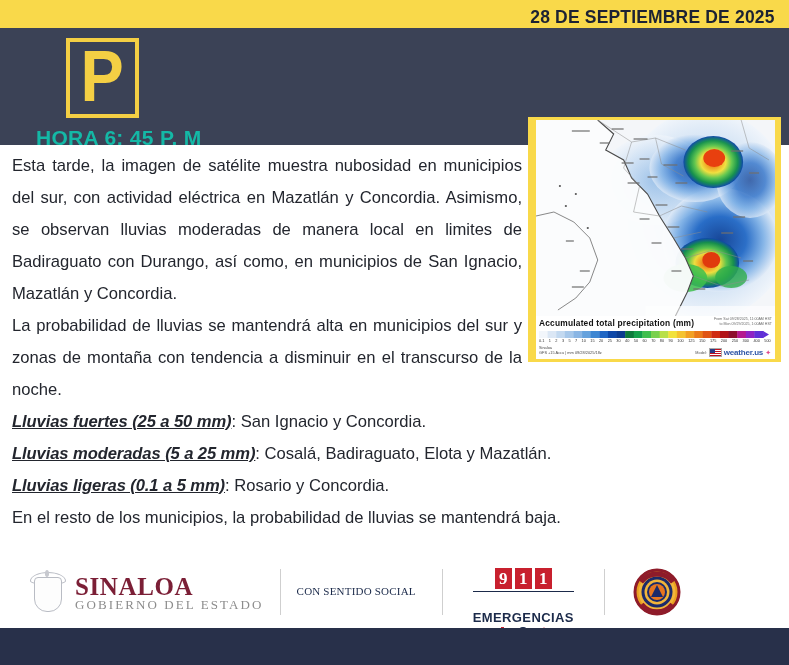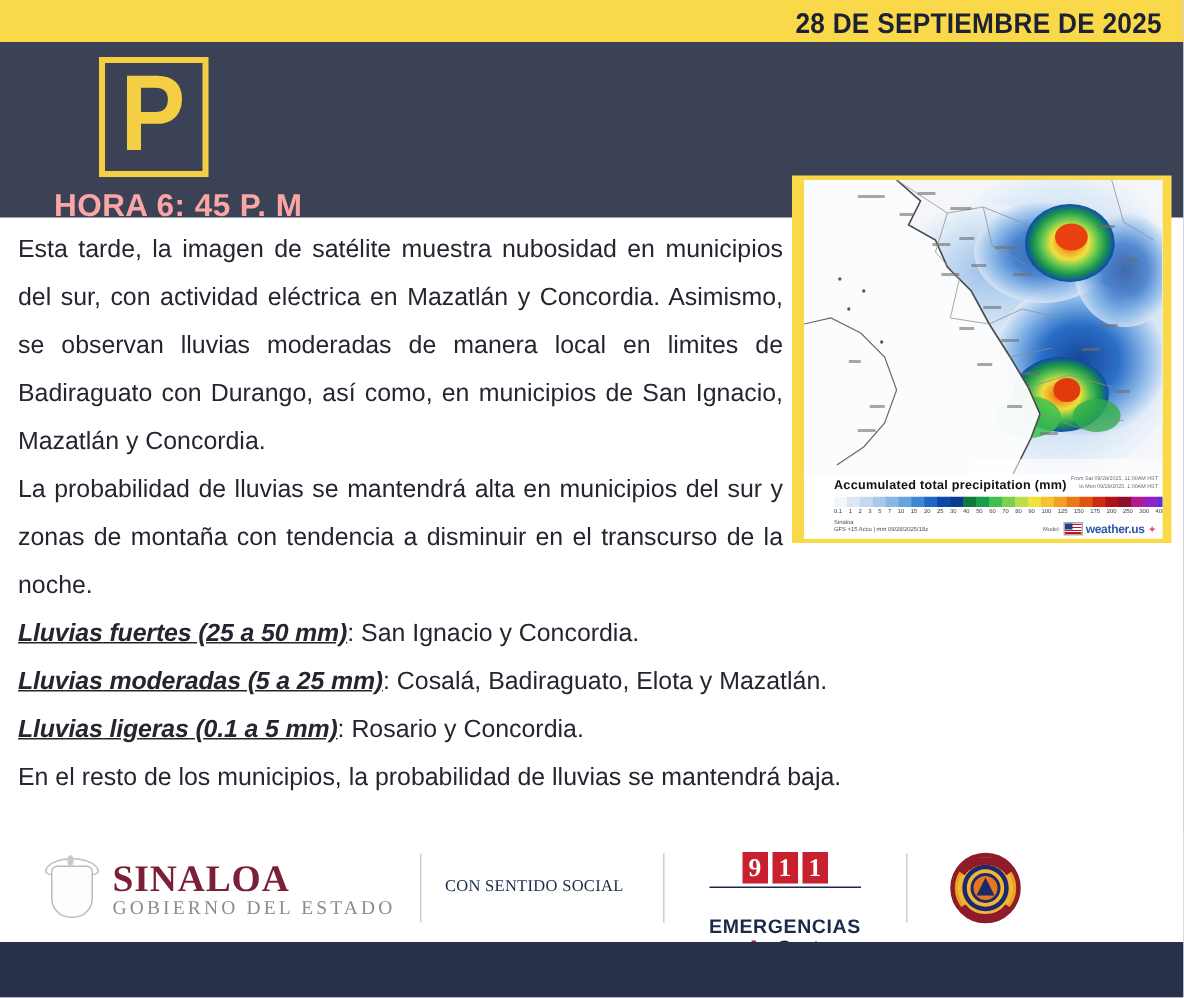--- a/index.html
+++ b/index.html
@@ -81,21 +81,21 @@
     letter-spacing: 0.4px;
     white-space: nowrap;
     transform: scaleX(0.97);
     transform-origin: left center;
   }
   .hora {
     position: absolute;
     left: 36px; top: 98px;
     font-family: "Liberation Sans", sans-serif;
     font-weight: bold;
-    color: #fca5a5;
+    color: #14b8a6;
     font-size: 21px;
     line-height: 24px;
     letter-spacing: 0.3px;
     white-space: nowrap;
   }
 
   
   .content {
     position: absolute;
     left: 0; top: 145px;
@@ -154,21 +154,21 @@
     height: 196px;
     background: #f2f4f7;
     overflow: hidden;
   }
   .map-svg { display: block; width: 100%; height: 100%; }
 
   .map-legend {
     position: relative;
     height: 46px;
     background: #ffffff;
-    padding: 2px 2px 0 20px;
+    padding: 2px 2px 0 3px;
     box-sizing: border-box;
   }
   .legend-title {
     font-family: "Liberation Sans", sans-serif;
     font-weight: bold;
     font-size: 8.4px;
     color: #111111;
     letter-spacing: 0.2px;
     white-space: nowrap;
   }

